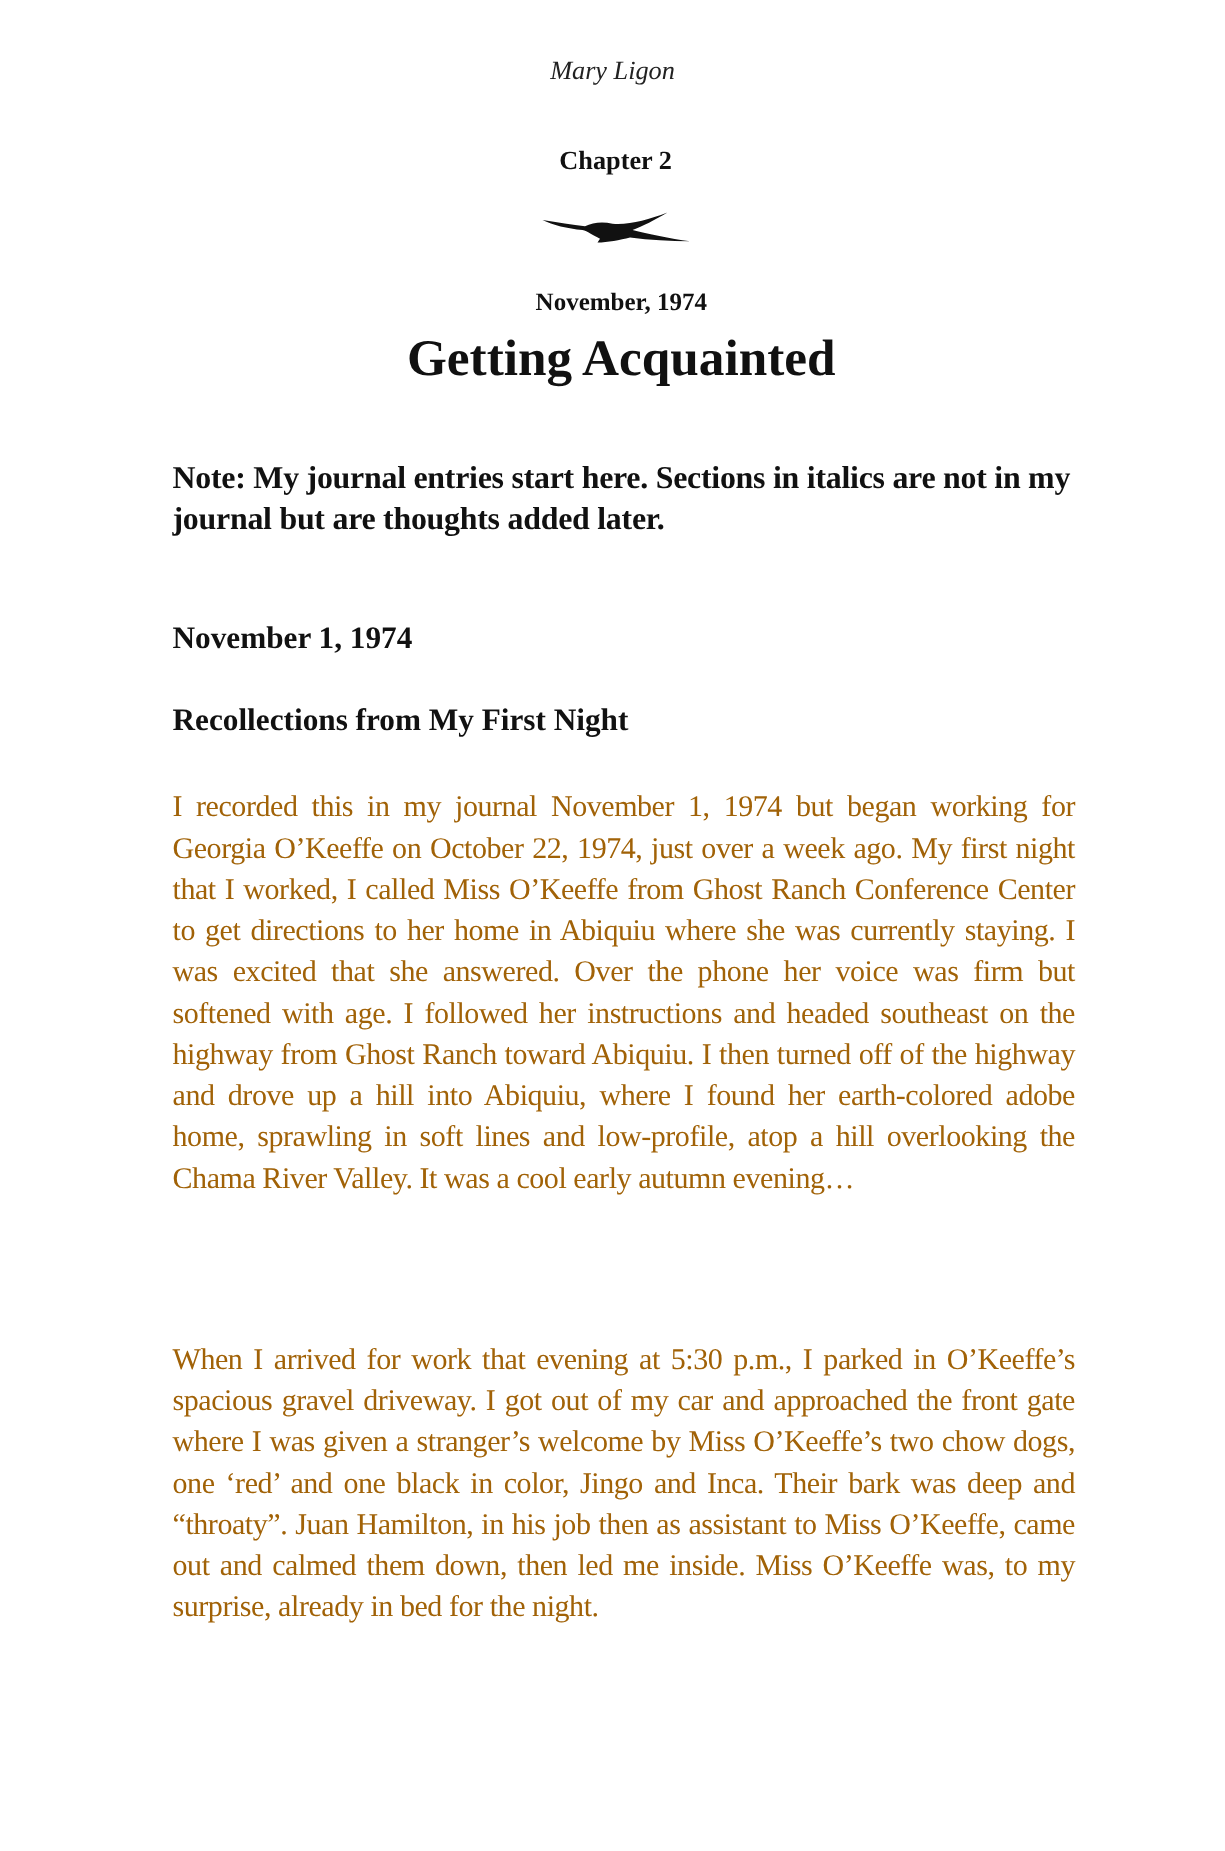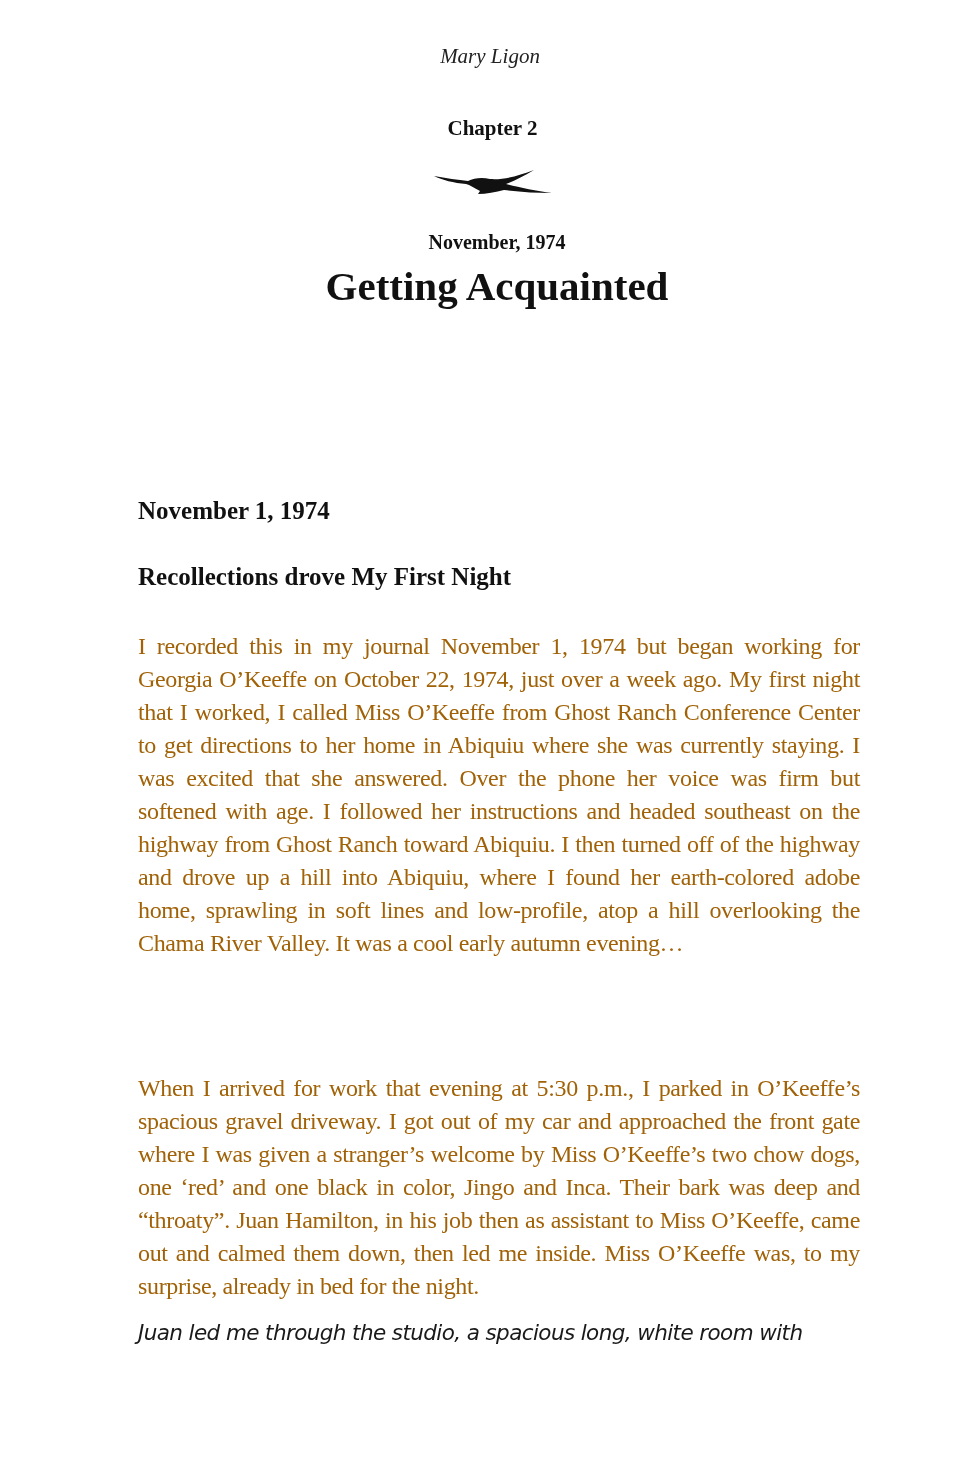--- a/index.html
+++ b/index.html
@@ -53,21 +53,21 @@
 
   <div class="chapter-label">Chapter 2</div>
 
   <svg class="ornament" viewBox="0 0 122 32">
     <path d="M2 10 C 14 12, 26 14, 36 15 C 42 12, 50 11, 58 13 C 72 14, 86 10, 102 4 C 92 10, 82 15, 74 18 C 86 21, 104 25, 120 27 C 104 27, 88 26, 72 24 C 64 26, 54 28, 46 28 L 48 25 C 42 22, 38 19, 34 18 C 22 17, 10 14, 2 10 Z" fill="#111"></path>
   </svg>
 
   <div class="chapter-date">November, 1974</div>
   <h1 class="chapter-title" style="margin:0">Getting Acquainted</h1>
 
+  <p class="content note">Note: My journal entries start here. Sections in italics are not in my journal but are thoughts added later.</p>
 
   <div class="content h-date">November 1, 1974</div>
-  <div class="content h-sub">Recollections drove My First Night</div>
+  <div class="content h-sub">Recollections from My First Night</div>
 
   <p class="content para p1">I recorded this in my journal November 1, 1974 but began working for Georgia O’Keeffe on October 22, 1974, just over a week ago. My first night that I worked, I called Miss O’Keeffe from Ghost Ranch Conference Center to get directions to her home in Abiquiu where she was currently staying. I was excited that she answered. Over the phone her voice was firm but softened with age. I followed her instructions and headed southeast on the highway from Ghost Ranch toward Abiquiu. I then turned off of the highway and drove up a hill into Abiquiu, where I found her earth-colored adobe home, sprawling in soft lines and low-profile, atop a hill overlooking the Chama River Valley. It was a cool early autumn evening…</p>
   <p class="content para p2">When I arrived for work that evening at 5:30 p.m., I parked in O’Keeffe’s spacious gravel driveway. I got out of my car and approached the front gate where I was given a stranger’s welcome by Miss O’Keeffe’s two chow dogs, one ‘red’ and one black in color, Jingo and Inca. Their bark was deep and “throaty”. Juan Hamilton, in his job then as assistant to Miss O’Keeffe, came out and calmed them down, then led me inside. Miss O’Keeffe was, to my surprise, already in bed for the night.</p>
 
-  <p class="content italic-line">Juan led me through the studio, a spacious long, white room with</p>
 </div>
 
 </body></html>

